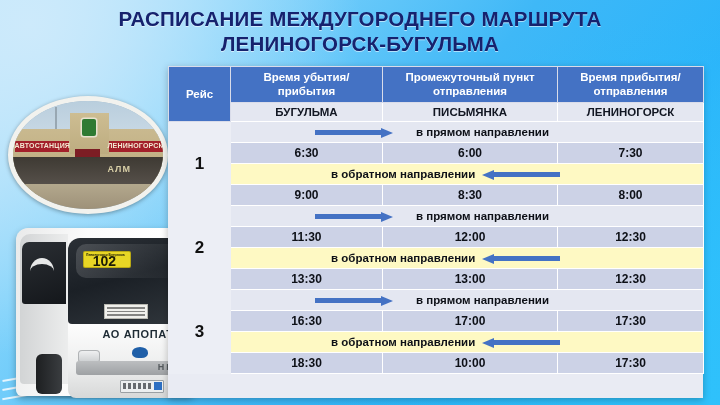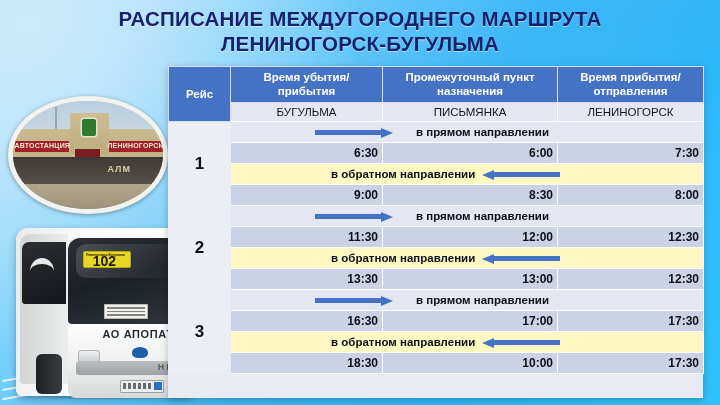--- a/index.html
+++ b/index.html
@@ -220,37 +220,37 @@
     background:#4472c4;color:#ffffff;font-weight:bold;
     font-size:11.5px;line-height:13.5px;text-align:center;
     padding:4px 3px;border:1px solid #d9dcea;
     vertical-align:middle;
   }
   th.hdreis{
     background:#4472c4;color:#ffffff;font-weight:bold;font-size:11.5px;
     text-align:center;border:1px solid #d9dcea;vertical-align:middle;
   }
   td.city{
-    background:#e4e7f1;color:#111622;font-weight:normal;font-size:11.5px;
+    background:#e4e7f1;color:#111622;font-weight:bold;font-size:11.5px;
     text-align:center;padding:3px 2px;border:1px solid #ffffff;
   }
   td.reis{
     background:#eceef5;color:#101010;font-weight:bold;font-size:17px;
     text-align:center;vertical-align:middle;border:1px solid #eceef5;
     border-top:1px solid #8f94a6;
   }
   td.reis.first{border-top:1px solid #8f94a6;}
   tr.dir td.dcell{
     background:#e4e7f1;border:1px solid #ffffff;padding:0;height:20px;
     position:relative;
   }
   tr.dir.alt td.dcell{background:#fef9c3;}
   tr.times td{
     background:#ccd2e6;color:#0d1017;font-weight:bold;font-size:12px;
-    text-align:right;padding:3px 4px;border:1px solid #ffffff;
+    text-align:center;padding:3px 4px;border:1px solid #ffffff;
   }
 
   .dirinner{
     position:absolute;left:0;top:0;width:100%;height:100%;
     display:flex;align-items:center;
   }
   .dirinner.fwd{justify-content:flex-start;padding-left:84px;}
   .dirinner.bwd{justify-content:flex-start;padding-left:84px;}
   .dirtxt{
     font-size:11.5px;font-weight:bold;color:#0d1017;white-space:nowrap;margin-left:16px;
@@ -337,21 +337,21 @@
     <colgroup>
           <col class="c0">
           <col class="c1">
           <col class="c2">
           <col class="c3">
         </colgroup>
     <thead>
       <tr>
         <th class="hdreis" rowspan="2">Рейс</th>
         <th class="hd">Время убытия/ прибытия</th>
-        <th class="hd">Промежуточный пункт назначения</th>
+        <th class="hd">Промежуточный пункт отправления</th>
         <th class="hd">Время прибытия/ отправления</th>
       </tr>
       <tr>
         <td class="city">БУГУЛЬМА</td>
         <td class="city">ПИСЬМЯНКА</td>
         <td class="city">ЛЕНИНОГОРСК</td>
       </tr>
     </thead>
     <tbody>
 

